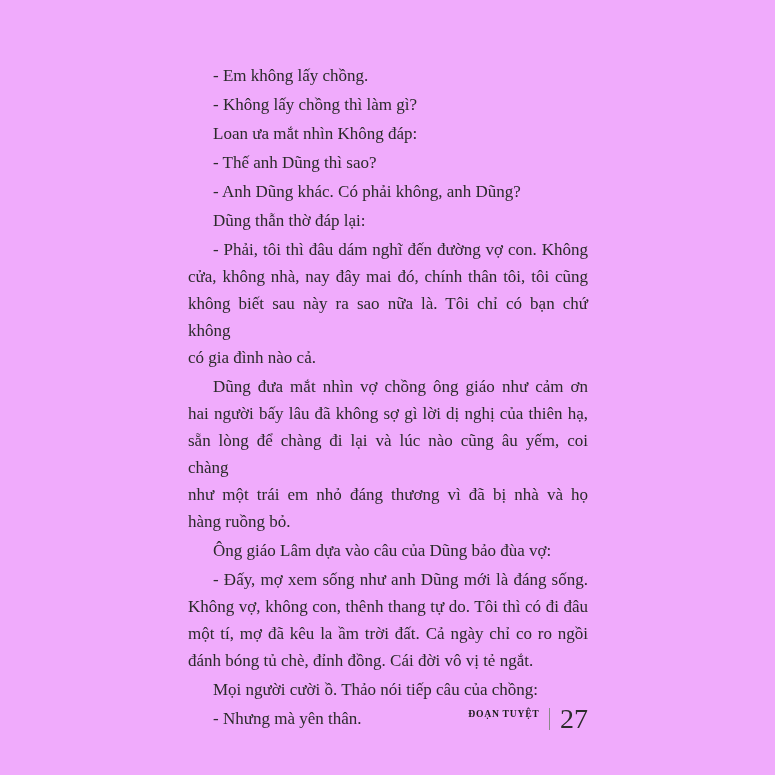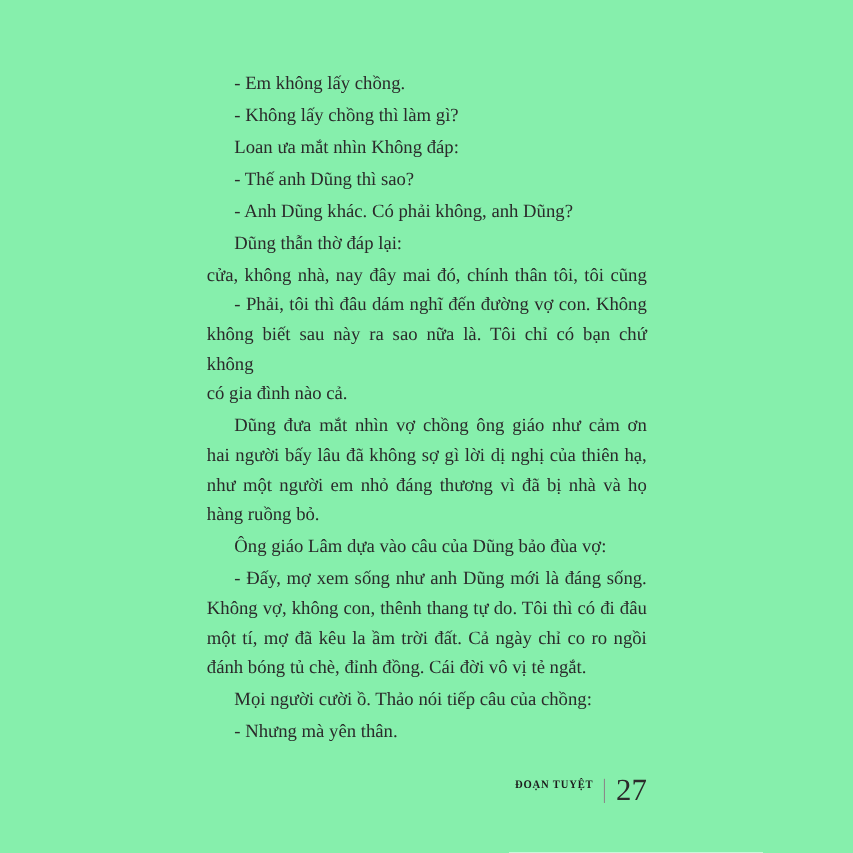--- a/index.html
+++ b/index.html
@@ -51,50 +51,51 @@
   }
   .page-number {
     font-size: 28px;
     color: #2b2b2b;
     line-height: 22px;
   }
 </style>
 </head>
 <body>
 
-<div class="page" style="background: #86efac; color: rgb(43, 43, 43);">
+<div class="page" style="background: #f0abfc; color: rgb(43, 43, 43);">
   <div class="text-block" id="text-block">
       <div class="para">
         <div class="line first">- Em không lấy chồng.</div>
       </div>
       <div class="para">
         <div class="line first">- Không lấy chồng thì làm gì?</div>
       </div>
       <div class="para">
         <div class="line first">Loan ưa mắt nhìn Không đáp:</div>
       </div>
       <div class="para">
         <div class="line first">- Thế anh Dũng thì sao?</div>
       </div>
       <div class="para">
         <div class="line first">- Anh Dũng khác. Có phải không, anh Dũng?</div>
       </div>
       <div class="para">
         <div class="line first">Dũng thẫn thờ đáp lại:</div>
       </div>
       <div class="para">
+        <div class="line first j">- Phải, tôi thì đâu dám nghĩ đến đường vợ con. Không</div>
         <div class="line j">cửa, không nhà, nay đây mai đó, chính thân tôi, tôi cũng</div>
-        <div class="line first j">- Phải, tôi thì đâu dám nghĩ đến đường vợ con. Không</div>
         <div class="line j">không biết sau này ra sao nữa là. Tôi chỉ có bạn chứ không</div>
         <div class="line">có gia đình nào cả.</div>
       </div>
       <div class="para">
         <div class="line first j">Dũng đưa mắt nhìn vợ chồng ông giáo như cảm ơn</div>
         <div class="line j">hai người bấy lâu đã không sợ gì lời dị nghị của thiên hạ,</div>
-        <div class="line j">như một người em nhỏ đáng thương vì đã bị nhà và họ</div>
+        <div class="line j">sẵn lòng để chàng đi lại và lúc nào cũng âu yếm, coi chàng</div>
+        <div class="line j">như một trái em nhỏ đáng thương vì đã bị nhà và họ</div>
         <div class="line">hàng ruồng bỏ.</div>
       </div>
       <div class="para">
         <div class="line first">Ông giáo Lâm dựa vào câu của Dũng bảo đùa vợ:</div>
       </div>
       <div class="para">
         <div class="line first j">- Đấy, mợ xem sống như anh Dũng mới là đáng sống.</div>
         <div class="line j">Không vợ, không con, thênh thang tự do. Tôi thì có đi đâu</div>
         <div class="line j">một tí, mợ đã kêu la ầm trời đất. Cả ngày chỉ co ro ngồi</div>
         <div class="line">đánh bóng tủ chè, đỉnh đồng. Cái đời vô vị tẻ ngắt.</div>

